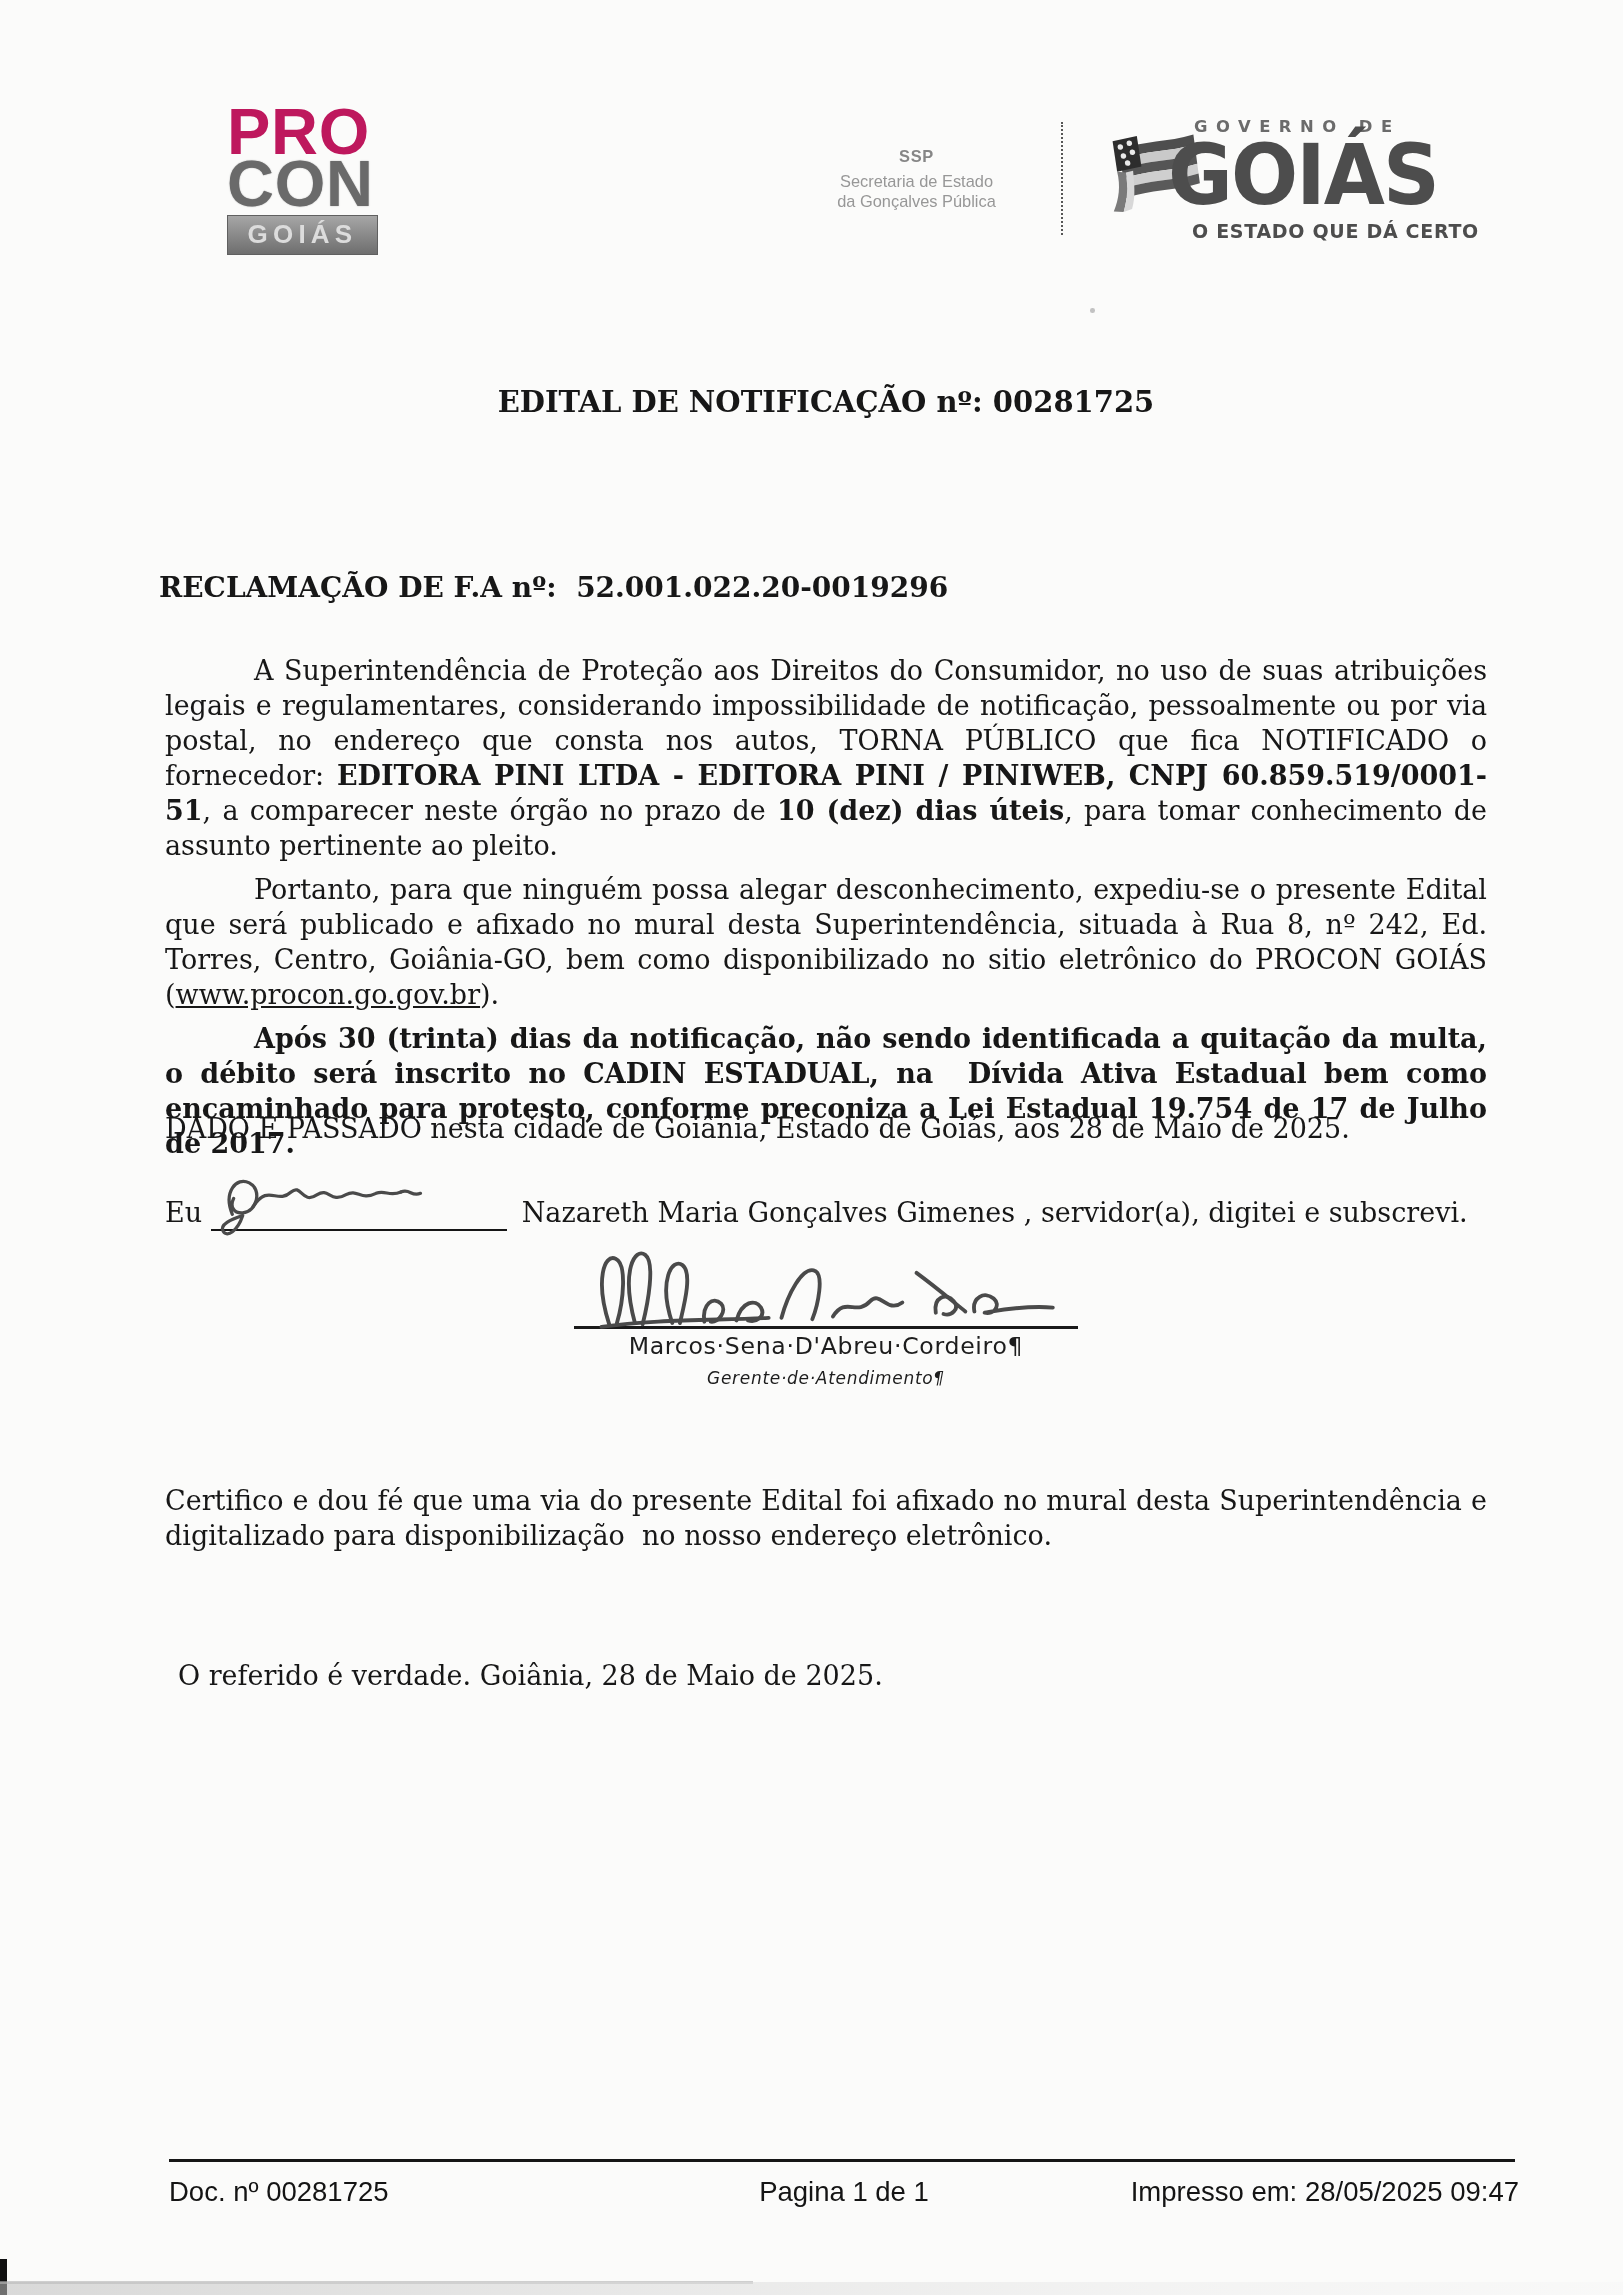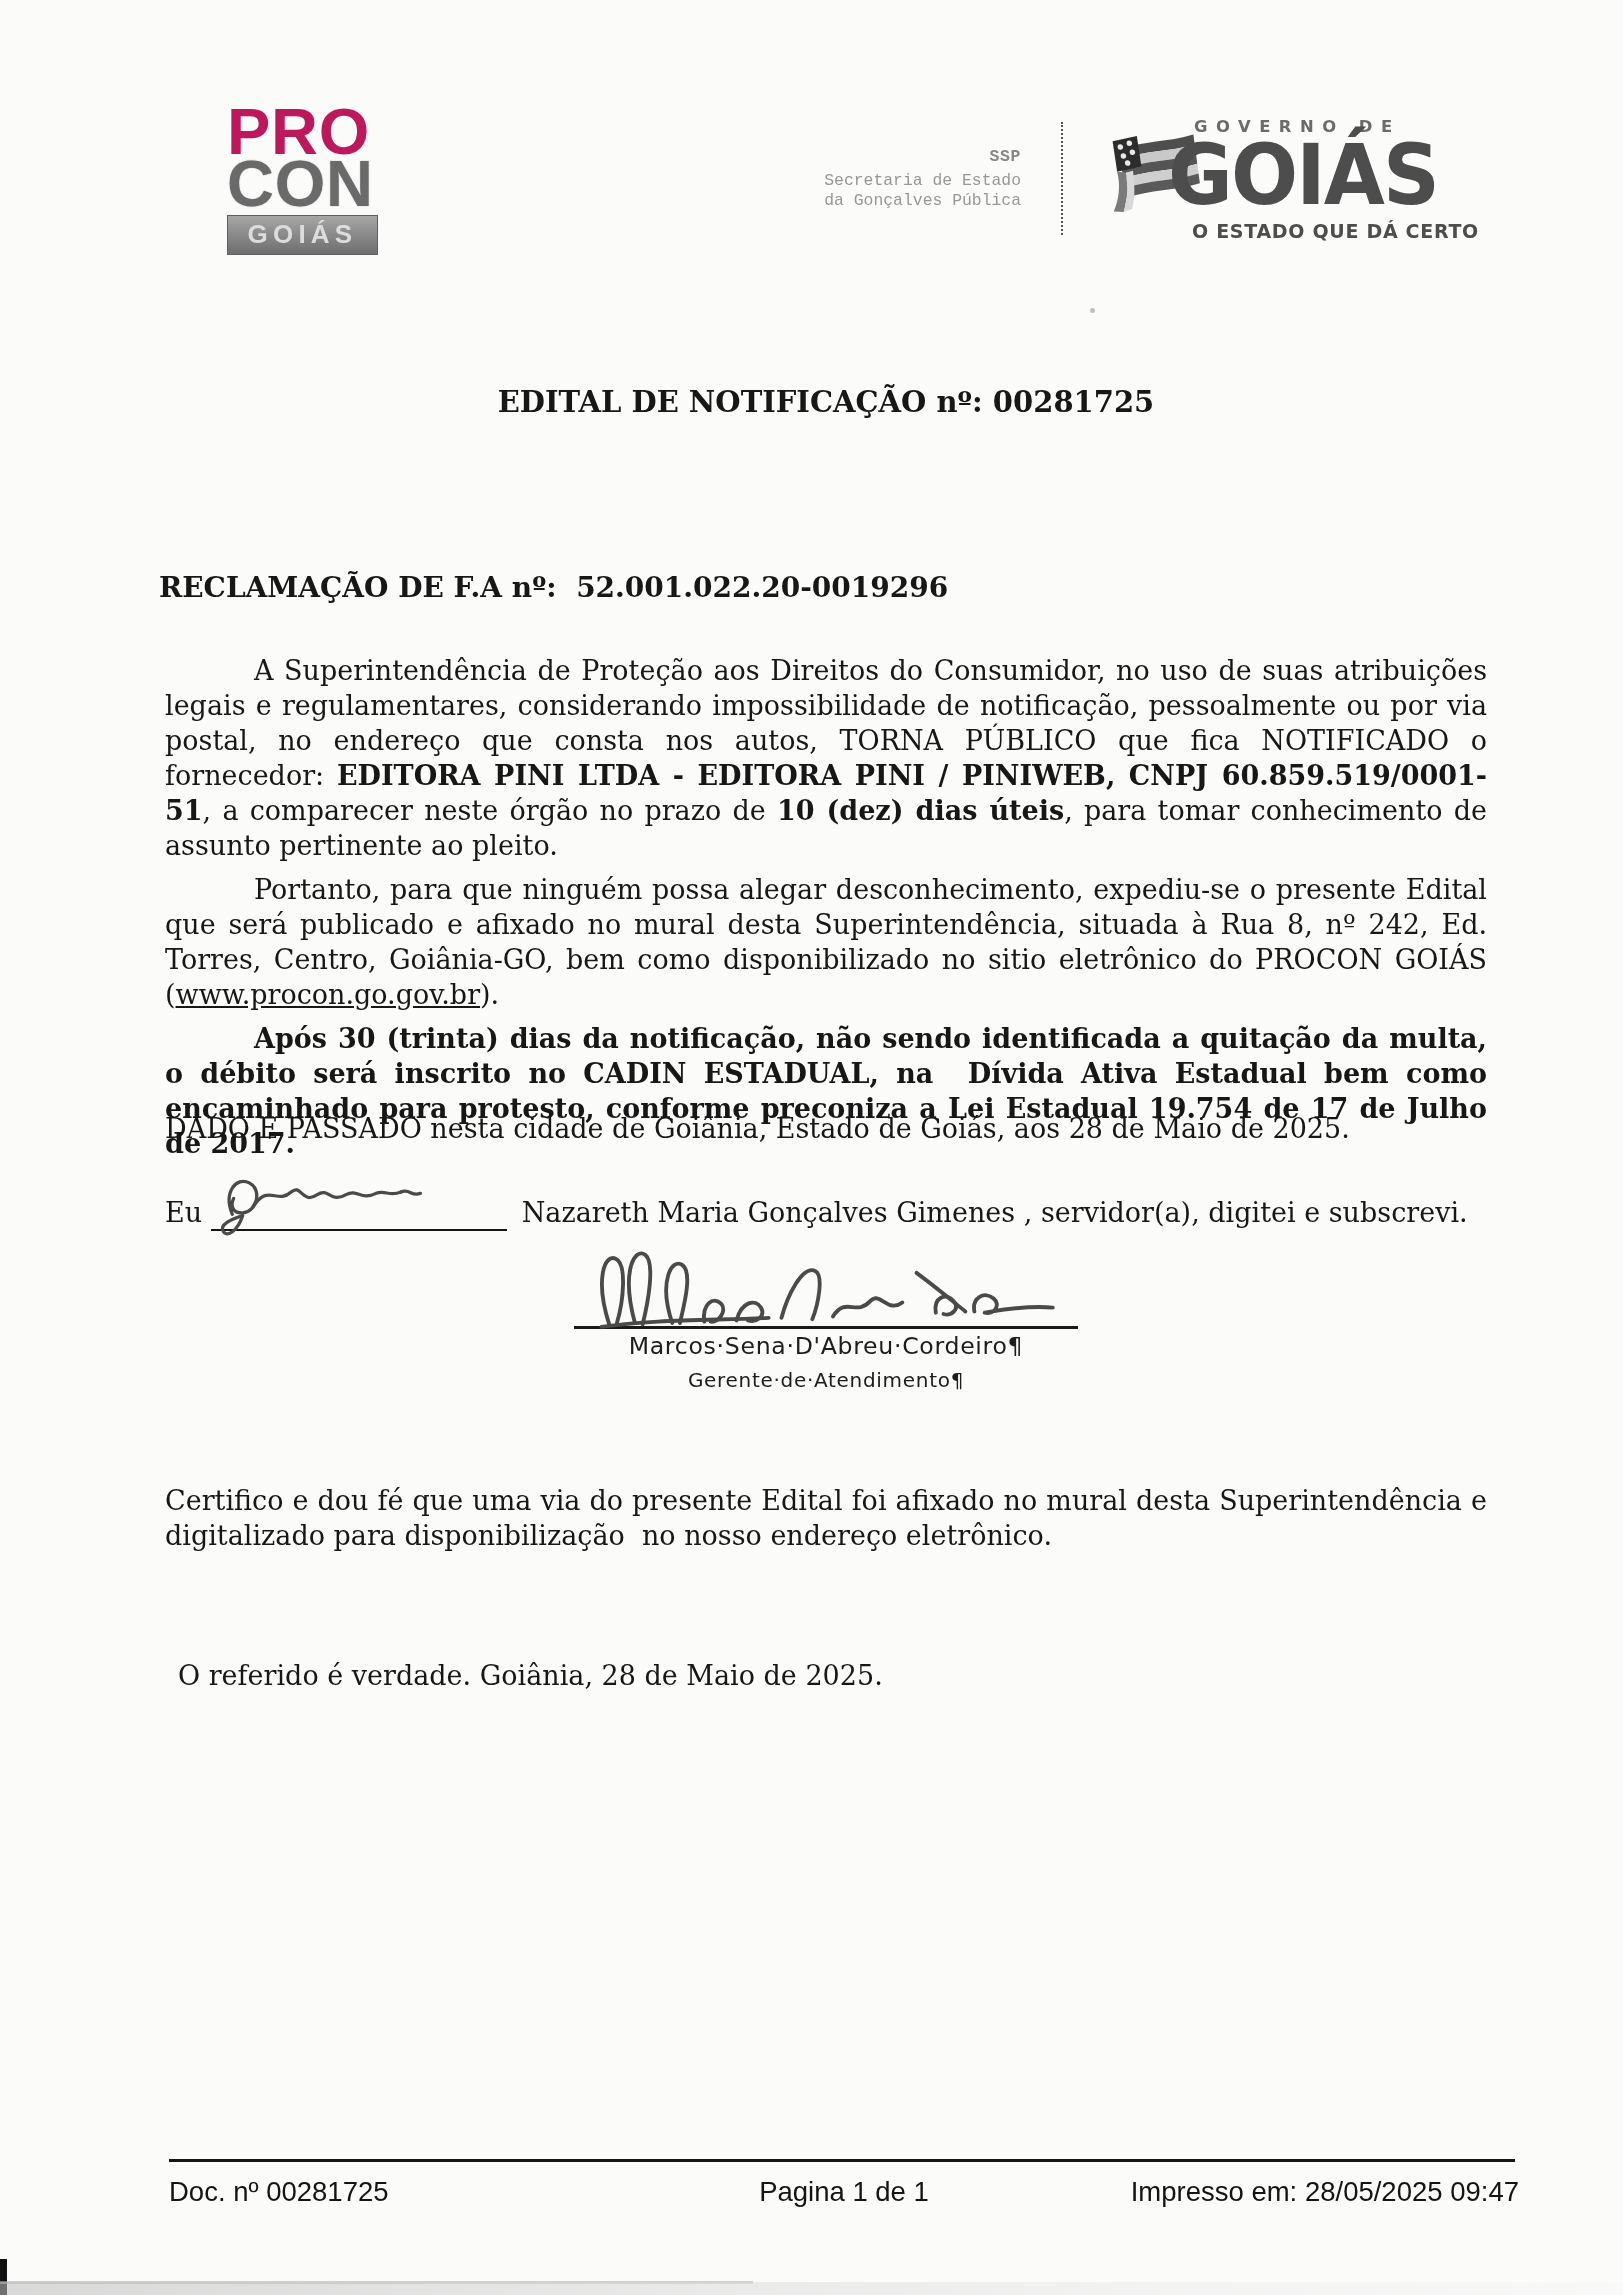--- a/index.html
+++ b/index.html
@@ -15,22 +15,22 @@
   .pl-line{font-family:"Liberation Sans",sans-serif;font-weight:900;
            font-size:65px;line-height:0.80;letter-spacing:0.7px;}
   .pl1{color:#be185d;}
   .pl2{color:#6a6a6a;text-shadow:0 0 1.3px #999;}
   .pl3{margin-top:5.2px;height:38px;background:linear-gradient(180deg,#a6a6a6,#6e6e6e);
        border:1.3px solid #606060;color:#dcdcdc;text-align:center;
        font-family:"Liberation Sans",sans-serif;font-weight:700;
        font-size:26px;line-height:37px;letter-spacing:5.2px;}
 
   
-  .ssp{left:812px;top:147px;width:209px;text-align:right;
-       font-family:Liberation Mono, monospace;color:#8e8e8e;filter:blur(0.3px);}
+  .ssp{left:812px;top:147px;width:209px;text-align:center;
+       font-family:Liberation Sans, sans-serif;color:#8e8e8e;filter:blur(0.3px);}
   .ssp-abbr{font-size:16.4px;font-weight:700;letter-spacing:0.7px;margin-bottom:5.2px;color:#868686;}
   .ssp-line{font-size:16.4px;line-height:20px;color:#979797;}
 
   .hdr-divider{left:1061px;top:122px;height:113px;border-left:2.6px dotted #565656;}
 
   
   .gov{left:1096px;top:117px;width:373px;filter:blur(0.3px);}
   .gov-top{margin-left:98px;font-family:"DejaVu Sans",sans-serif;font-weight:700;
            font-size:16.4px;letter-spacing:8.5px;color:#6b6b6b;white-space:nowrap;}
   .gov-flag{position:absolute;left:3.9px;top:15.7px;width:103px;height:86px;}
@@ -56,21 +56,21 @@
   .eu-prefix,.eu-suffix{padding-bottom:2.6px;white-space:nowrap;}
   .eu-sign{position:relative;width:296px;height:38px;margin:0 14.4px 0 9.2px;
            border-bottom:2.6px solid #161616;}
   .eu-sign svg{position:absolute;left:2.6px;bottom:-13px;width:281px;height:79px;overflow:visible;}
 
   .sig-block{left:165px;top:1242px;width:1322px;text-align:center;
              font-family:"DejaVu Sans",sans-serif;}
   .sig-scribble{display:block;margin:0 auto;width:511px;height:90px;}
   .sig-line{width:504px;margin:-6.5px auto 0 auto;border-top:3.3px solid #1a1a1a;}
   .sig-name{margin-top:3.9px;font-size:23.6px;color:#1d1d1d;letter-spacing:0.7px;}
-  .sig-role{margin-top:7.9px;font-size:20px;color:#1d1d1d;letter-spacing:0.7px;}
+  .sig-role{margin-top:7.9px;font-size:17px;color:#1d1d1d;letter-spacing:0.7px;font-style:italic;}
 
   .certidao{left:165px;top:1483px;width:1322px;}
   .cert-heading{margin:0 0 7.9px 0;font-weight:700;font-size:28px;}
   .cert-text{margin:0;font-size:27px;line-height:35px;text-align:justify;white-space:pre-wrap;}
 
   .referido{left:165px;top:1647px;font-size:27px;white-space:nowrap;}
 
   
   .footer-rule{left:169px;top:2159px;width:1346px;border-top:3.3px solid #161616;}
   .footer-row{left:169px;top:2176px;width:1350px;display:flex;

